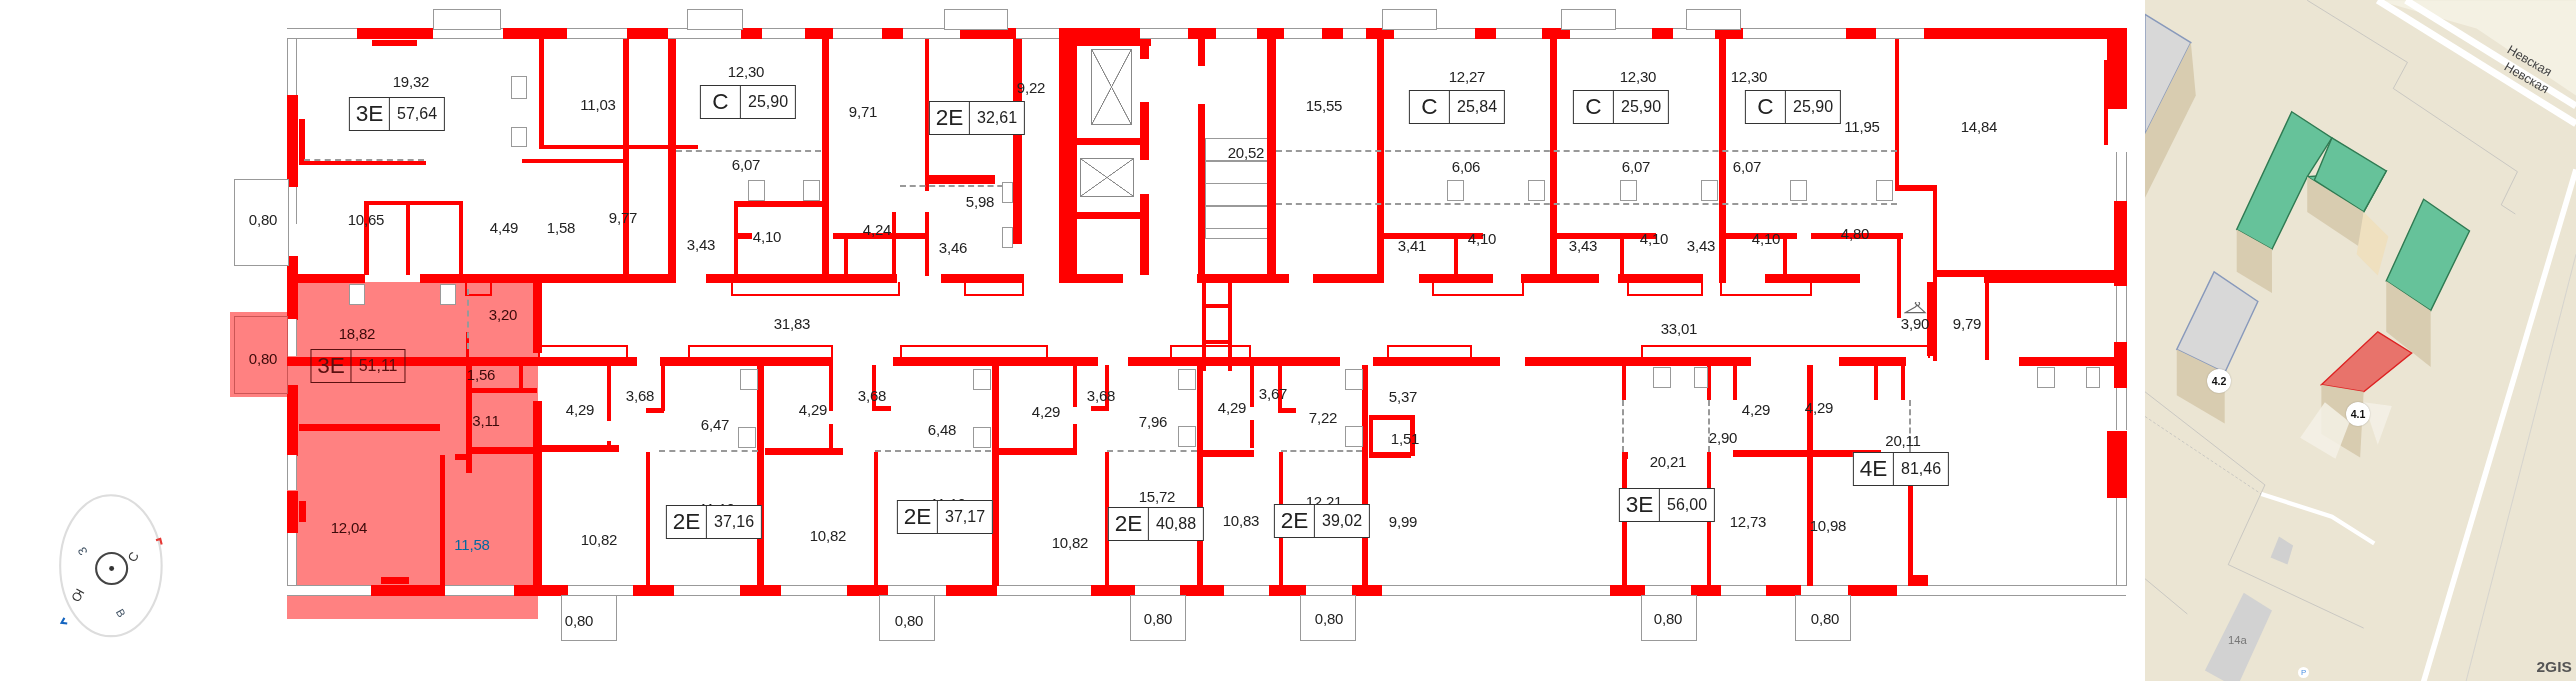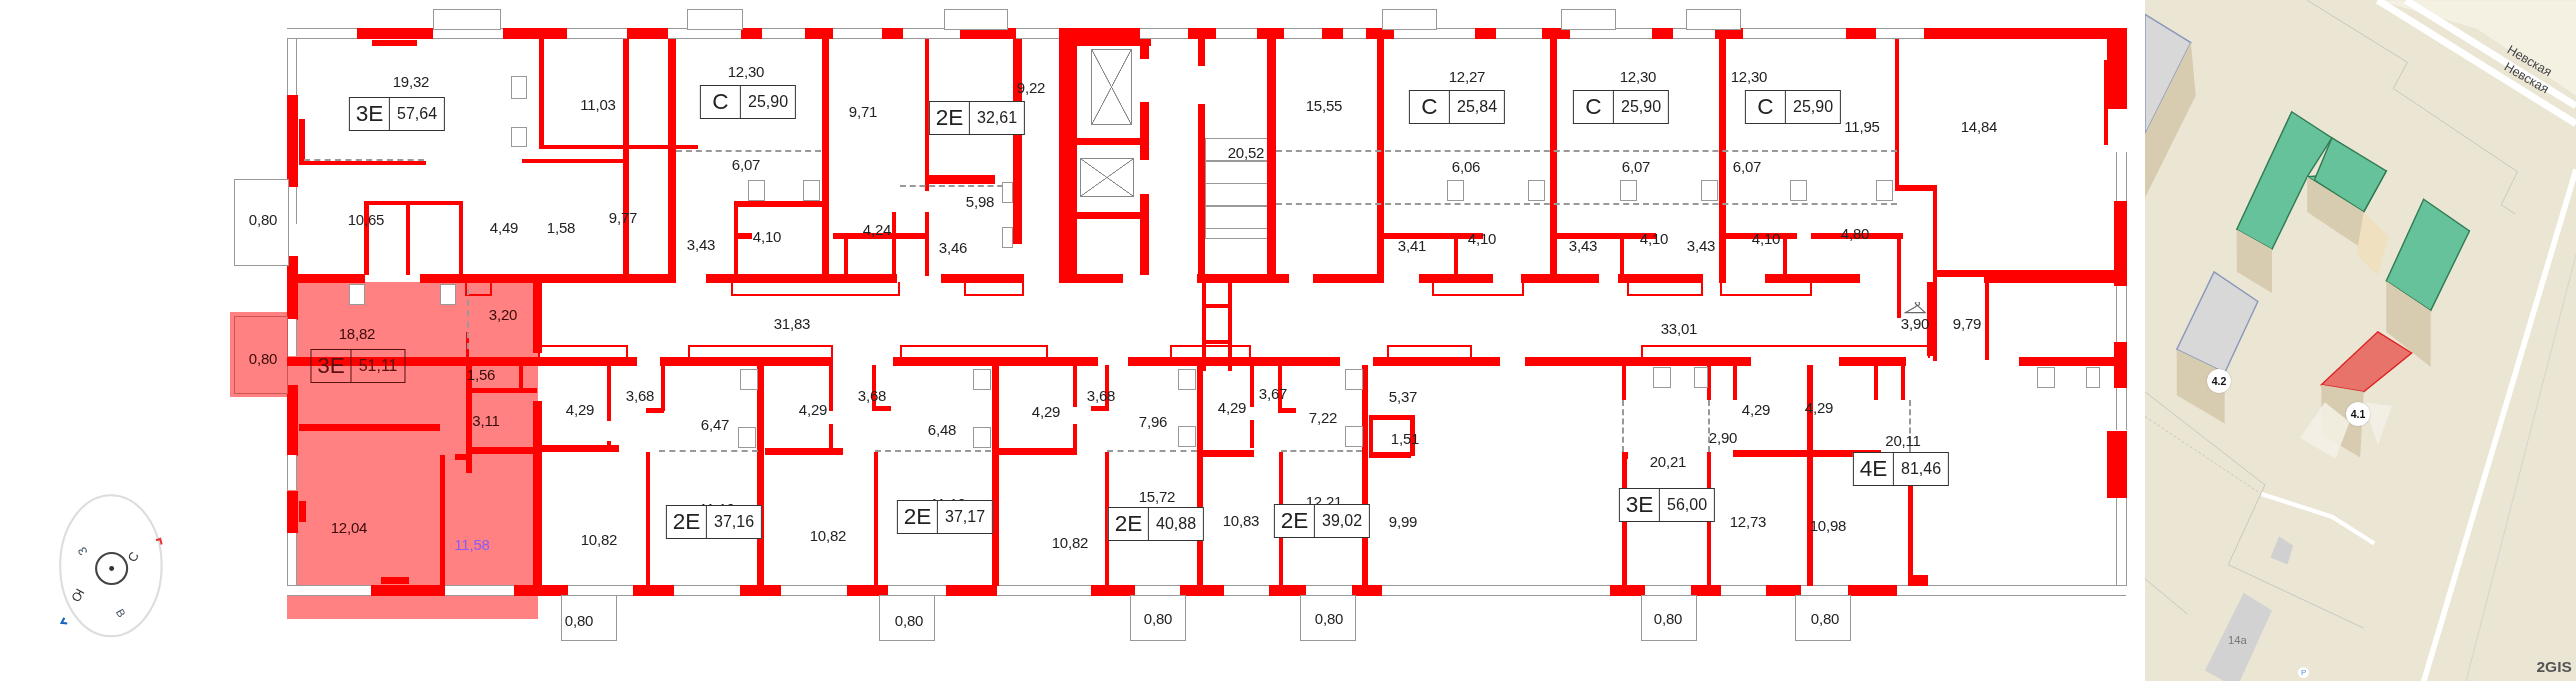--- a/index.html
+++ b/index.html
@@ -344,21 +344,21 @@
   <div class="room-label" style="left:792px;top:323px;">31,83</div>
   <div class="room-label" style="left:1679px;top:328px;">33,01</div>
   <div class="room-label" style="left:1967px;top:323px;">9,79</div>
   <div class="room-label" style="left:1915px;top:323px;">3,90</div>
   <div class="room-label" style="left:357px;top:333px;color:#3b0a0a;">18,82</div>
   <div class="room-label" style="left:503px;top:314px;color:#3b0a0a;">3,20</div>
   <div class="room-label" style="left:481px;top:374px;color:#3b0a0a;">1,56</div>
   <div class="room-label" style="left:486px;top:420px;color:#3b0a0a;">3,11</div>
   <div class="room-label" style="left:263px;top:358px;color:#3b0a0a;">0,80</div>
   <div class="room-label" style="left:349px;top:527px;color:#3b0a0a;">12,04</div>
-  <div class="room-label" style="left:472px;top:544px;color:#8b5cf6;">11,58</div>
+  <div class="room-label" style="left:472px;top:544px;color:#0369a1;">11,58</div>
   <div class="room-label" style="left:580px;top:409px;">4,29</div>
   <div class="room-label" style="left:640px;top:395px;">3,68</div>
   <div class="room-label" style="left:715px;top:424px;">6,47</div>
   <div class="room-label" style="left:717px;top:508px;">11,10</div>
   <div class="room-label" style="left:599px;top:539px;">10,82</div>
   <div class="room-label" style="left:579px;top:620px;">0,80</div>
   <div class="room-label" style="left:813px;top:409px;">4,29</div>
   <div class="room-label" style="left:872px;top:395px;">3,68</div>
   <div class="room-label" style="left:942px;top:429px;">6,48</div>
   <div class="room-label" style="left:948px;top:503px;">11,10</div>

